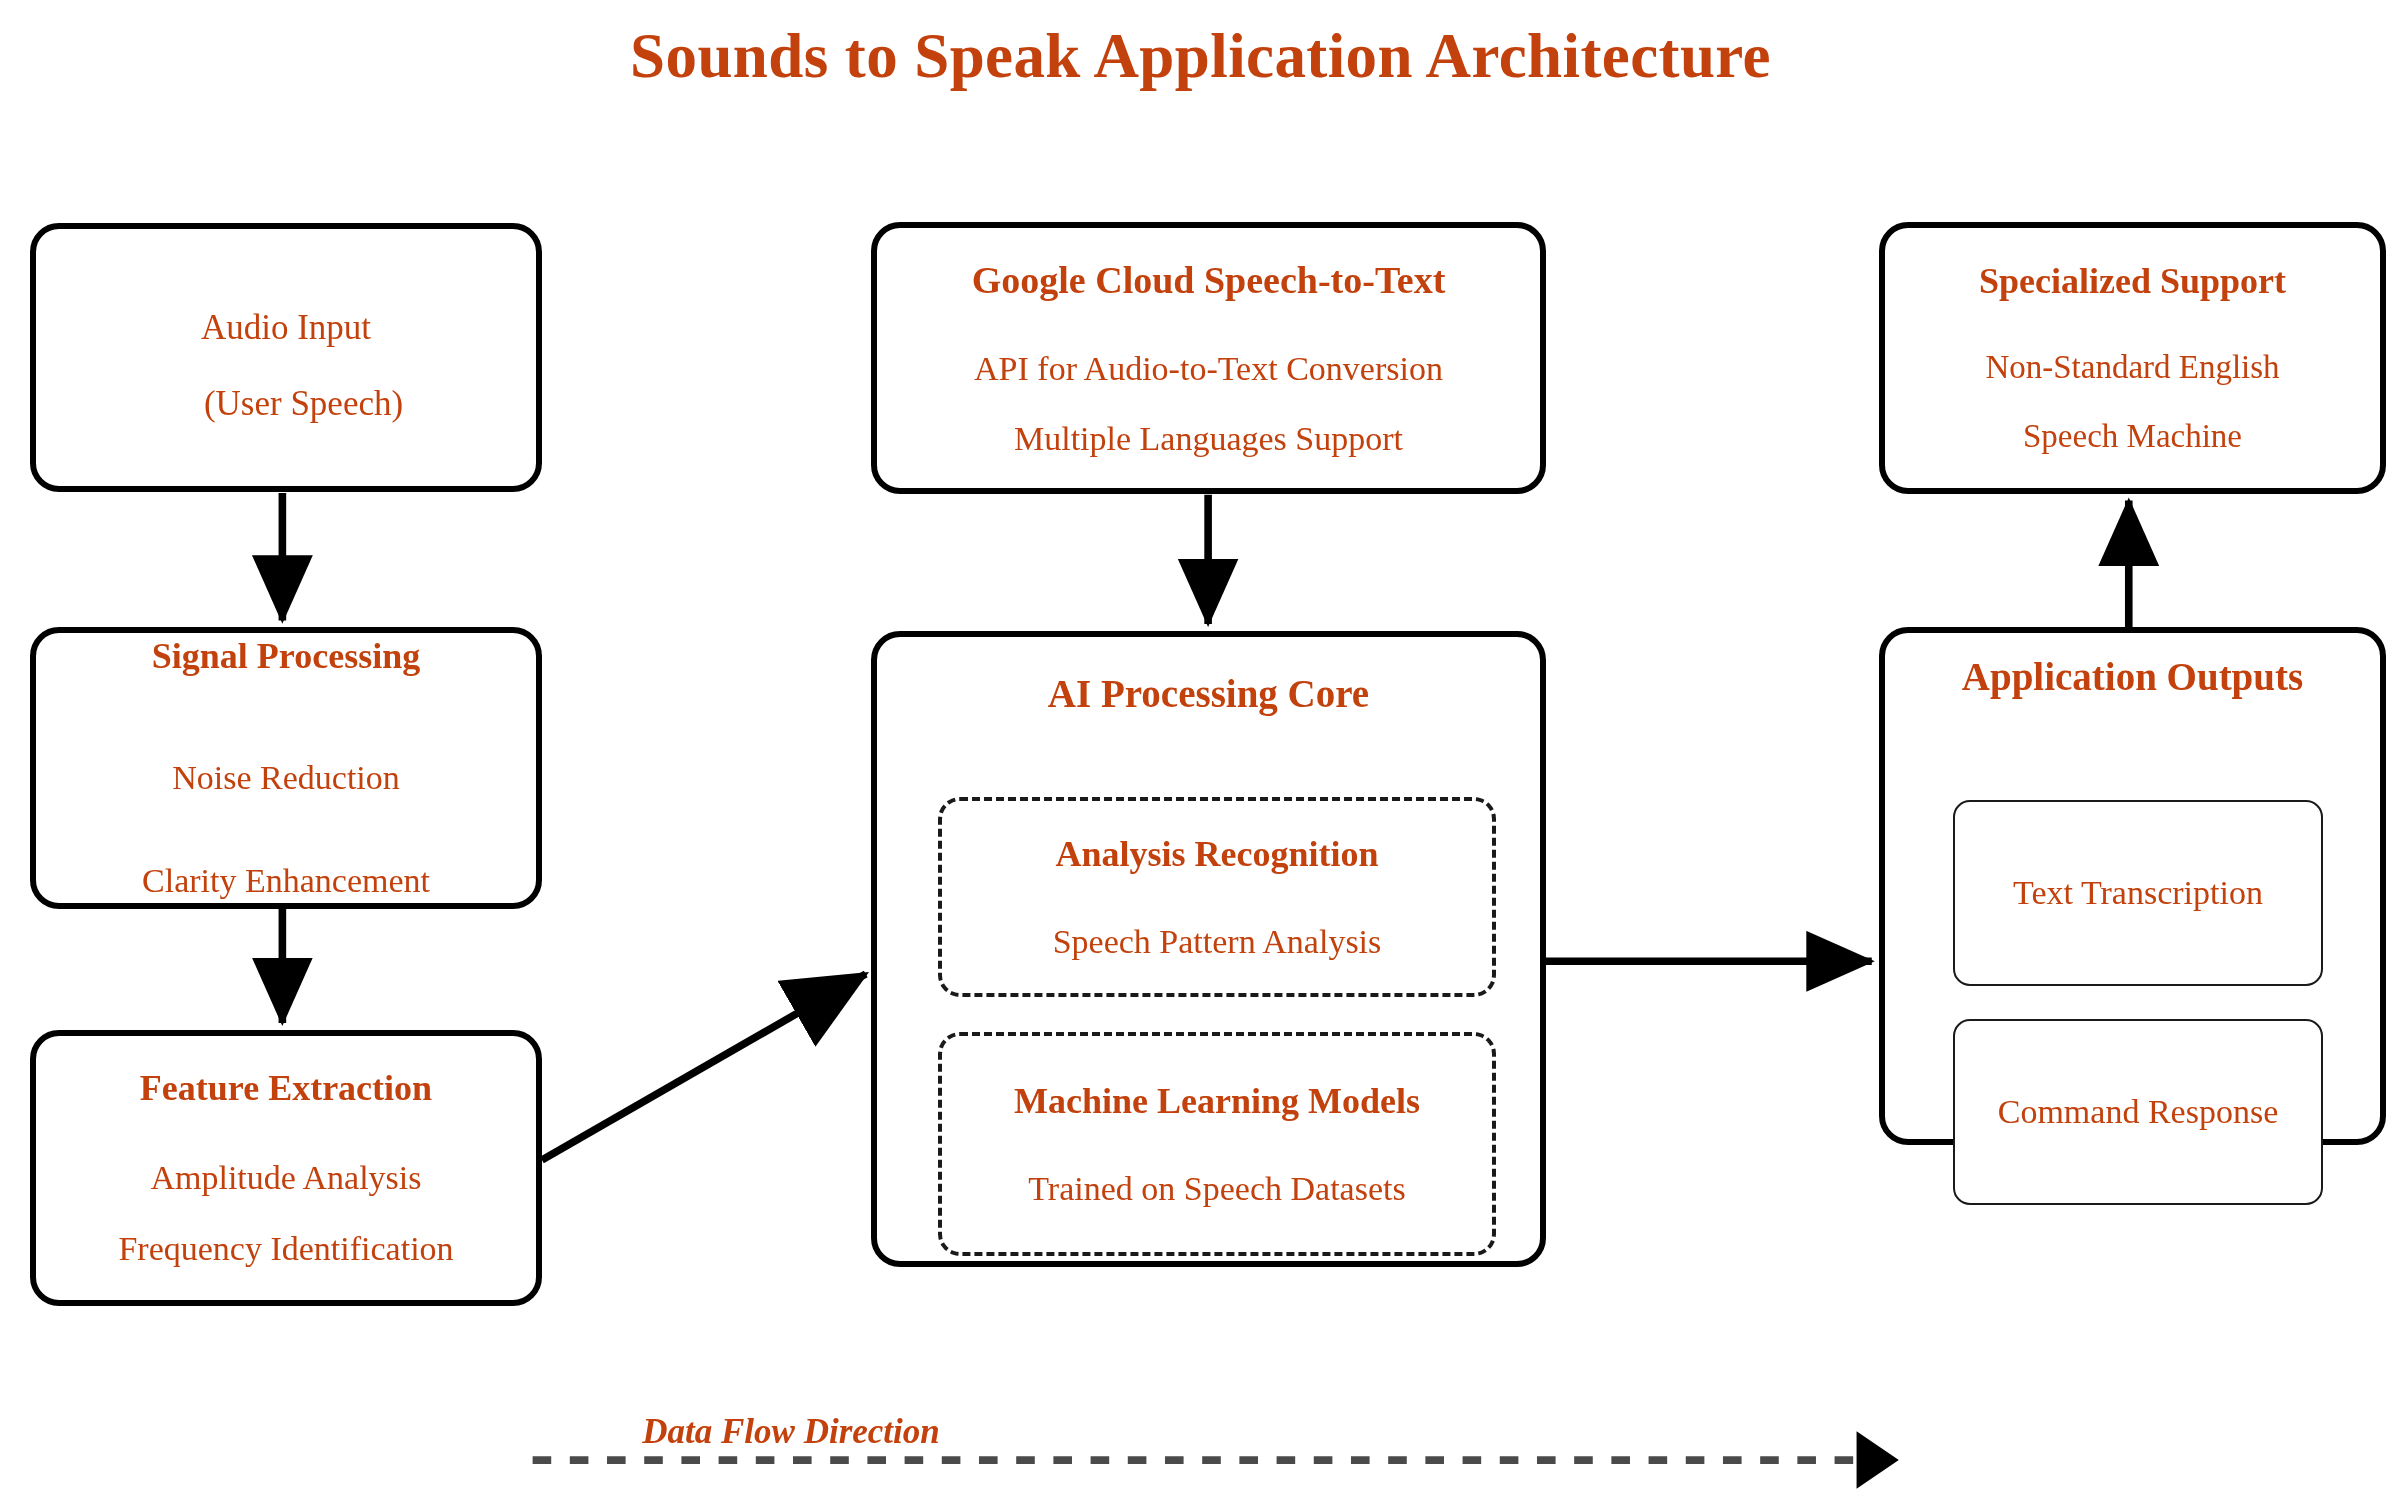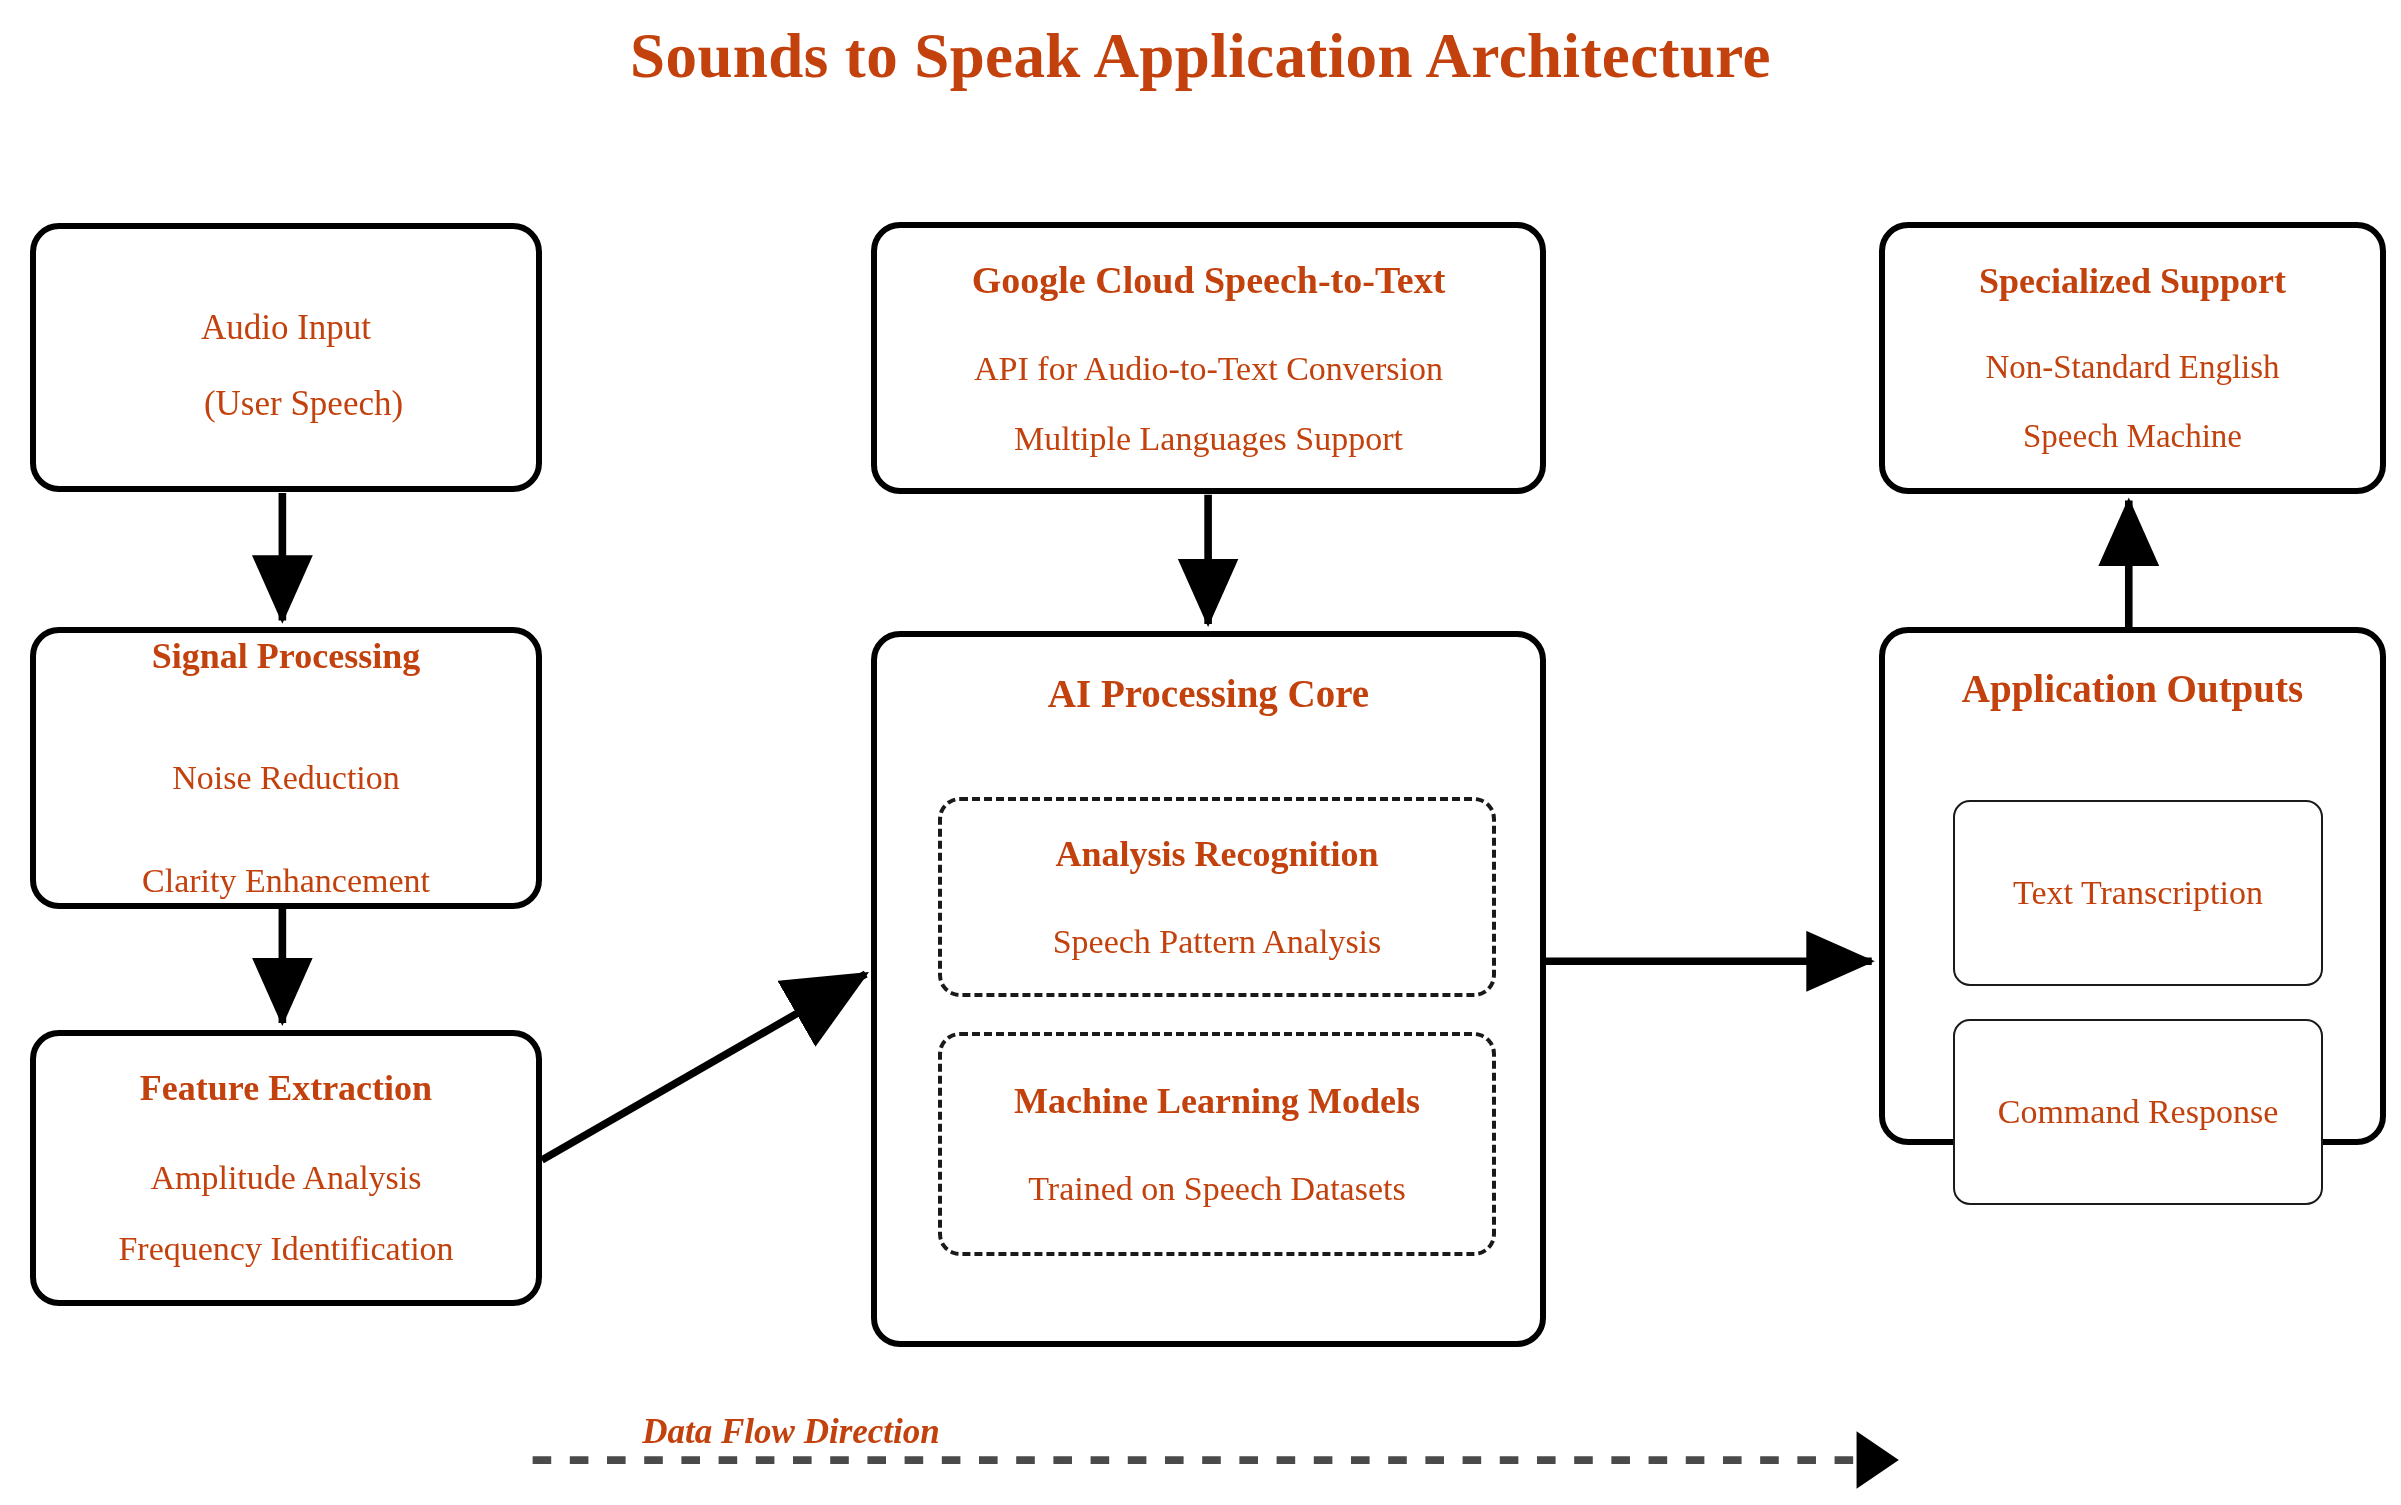--- a/index.html
+++ b/index.html
@@ -78,31 +78,31 @@
   #node-signal .sub + .sub { margin-top: 37px; }
 
   #node-feature       { left: 30px;   top: 1030px; width: 512px;  height: 276px; }
   #node-feature .ttl  { margin-bottom: 39px; }
   #node-feature .sub + .sub { margin-top: 37px; }
 
   #node-gcloud        { left: 871px; top: 222px;  width: 675px;  height: 272px; }
   #node-gcloud .ttl   { font-size: 38px; margin-bottom: 37px; }
   #node-gcloud .sub + .sub { margin-top: 36px; }
 
-  #node-ai-core       { left: 871px; top: 631px;  width: 675px;  height: 716px;
+  #node-ai-core       { left: 871px; top: 631px;  width: 675px;  height: 636px;
                         justify-content: flex-start; padding-top: 37px; }
   #node-ai-core > .ttl { font-size: 39px; margin-bottom: 37px; }
 
   #node-specialized   { left: 1879px; top: 222px;  width: 507px;  height: 272px; }
   #node-specialized .ttl { margin-bottom: 36px; }
   #node-specialized .sub { font-size: 33px; }
   #node-specialized .sub + .sub { margin-top: 36px; }
 
   #node-outputs       { left: 1879px; top: 627px;  width: 507px;  height: 518px;
-                        justify-content: flex-start; padding-top: 36px; }
+                        justify-content: flex-start; padding-top: 24px; }
   #node-outputs > .ttl { font-size: 39px; margin-bottom: 36px; }
 
   
   .dashed-module {
     position: absolute;
     box-sizing: border-box;
     border: 4.2px dashed #1a1a1a;
     border-radius: 22px;
     background: #ffffff;
     display: flex;

